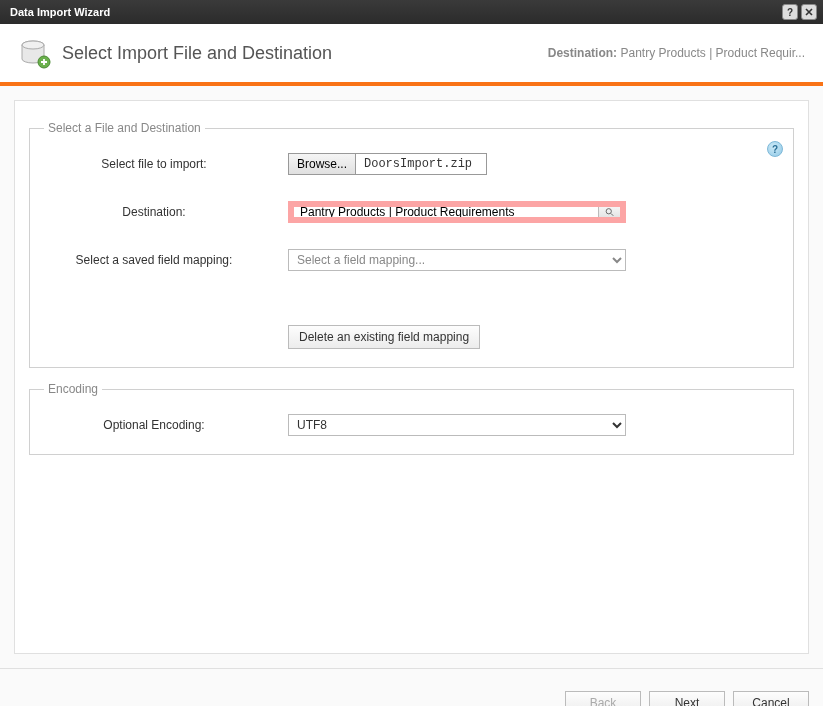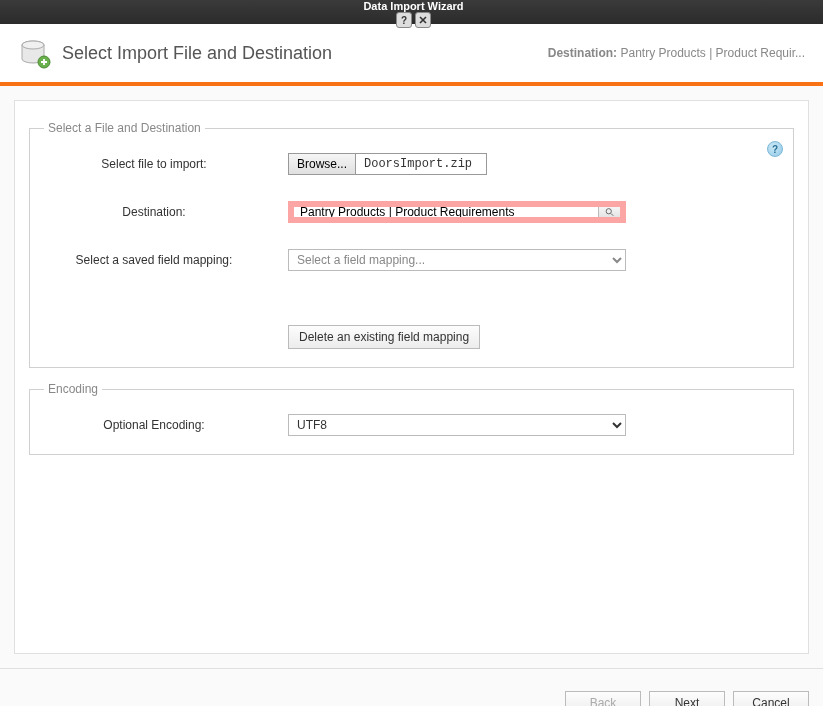--- a/index.html
+++ b/index.html
@@ -15,21 +15,20 @@
   }
   .titlebar {
     background: linear-gradient(to bottom, #3a3a3a, #2b2b2b);
     color: #fff;
     height: 24px;
     display: flex;
     align-items: center;
     padding: 0 6px 0 10px;
     font-size: 11px;
     font-weight: bold;
-    flex-direction: column;
   }
   .titlebar-title { flex: 1; }
   .titlebar-buttons { display: flex; gap: 3px; }
   .titlebar-btn {
     width: 16px; height: 16px;
     background: #ddd;
     border: 1px solid #888;
     border-radius: 3px;
     display: flex;
     align-items: center;

